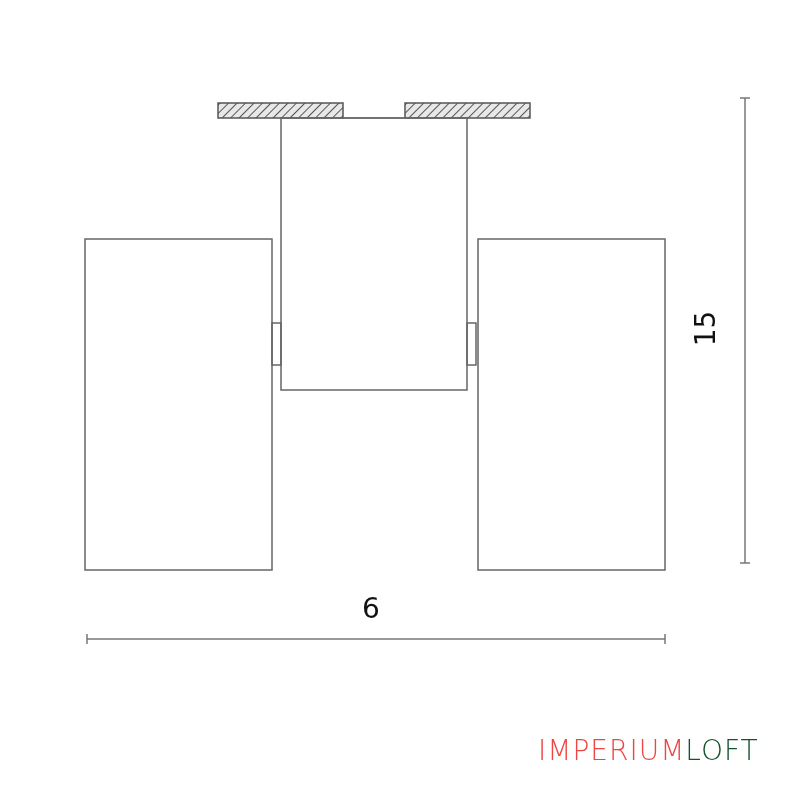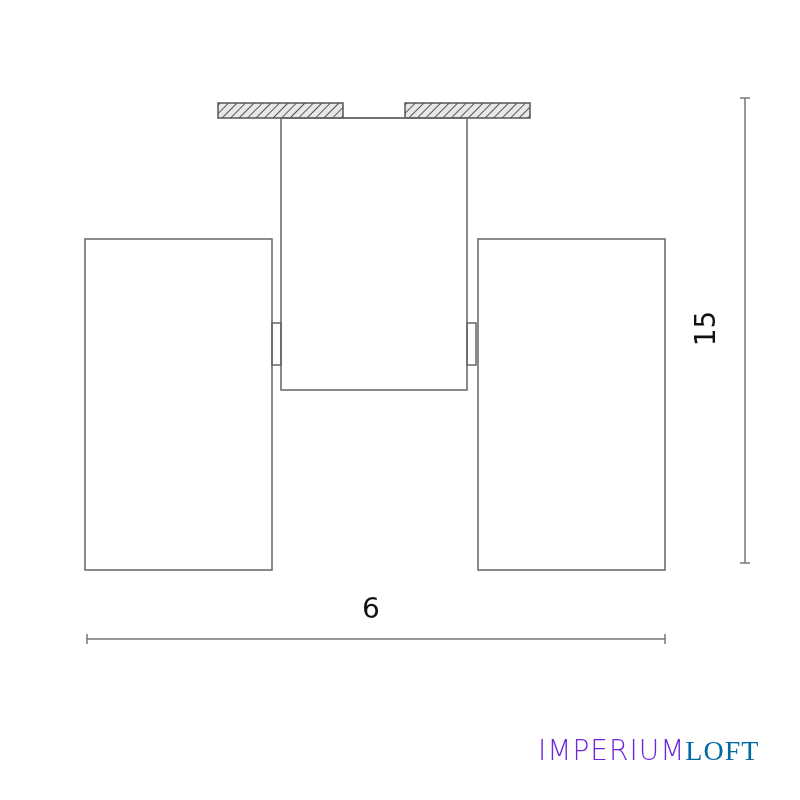--- a/index.html
+++ b/index.html
@@ -2,22 +2,22 @@
 <html><head>
 <meta charset="utf-8">
 <style>
   html, body { margin:0; padding:0; background:#ffffff; }
   body { width:800px; height:800px; position:relative; overflow:hidden; font-family:"DejaVu Sans", sans-serif; }
   svg { position:absolute; left:0; top:0; }
   .label { position:absolute; color:#111; font-size:28px; font-family:"DejaVu Sans", sans-serif; }
   .width-label { left:362px; top:592px; }
   .height-label { left:688px; top:312px; transform:rotate(-90deg); transform-origin:center; }
   .logo { position:absolute; left:538px; top:734px; font-size:28px; letter-spacing:1px; font-family:"DejaVu Sans", sans-serif; font-weight:300; }
-  .logo .a { color:#6d28d9; }
-  .logo .b { color:#0369a1;font-family:Liberation Serif, serif; }
+  .logo .a { color:#ef4444; }
+  .logo .b { color:#14532d; }
 </style>
 </head>
 <body>
 
 <svg width="800" height="800" viewBox="0 0 800 800">
   <defs>
     <pattern id="hatch" width="6" height="6" patternUnits="userSpaceOnUse" patternTransform="rotate(45)">
       <rect width="6" height="6" fill="#e8e8e8"></rect>
       <line x1="0" y1="0" x2="0" y2="6" stroke="#555" stroke-width="2"></line>
     </pattern>

